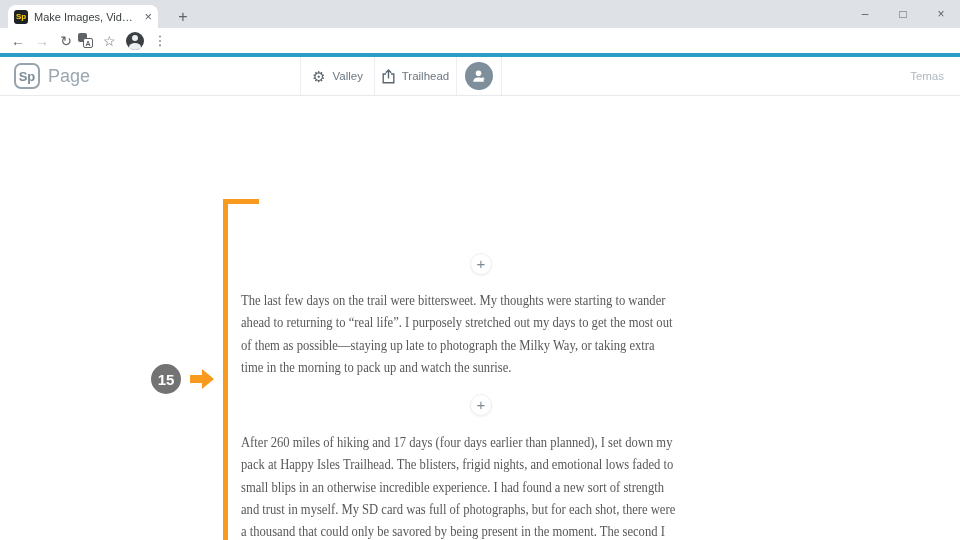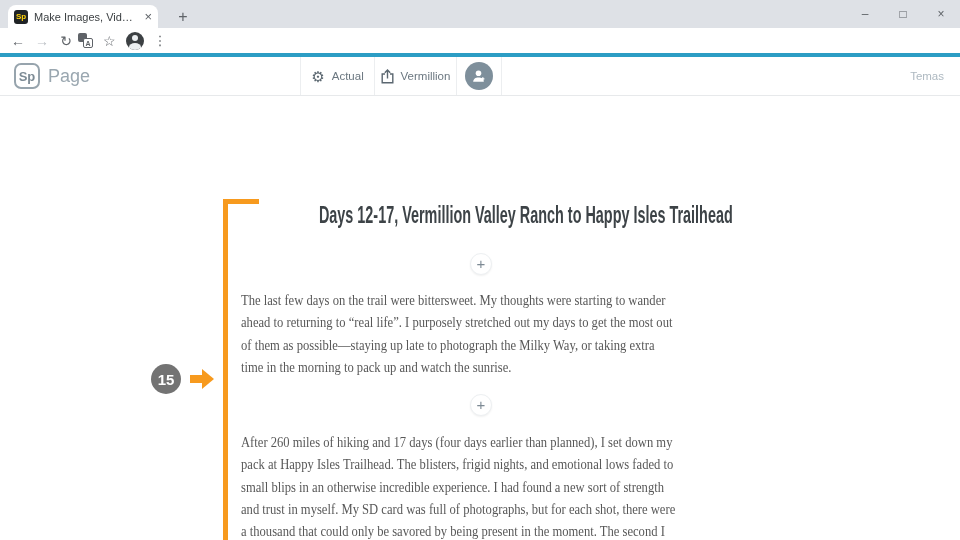--- a/index.html
+++ b/index.html
@@ -140,28 +140,28 @@
   <div class="tealbar"></div>
 
   <div class="apptoolbar">
     <div class="brand">
       <div class="sp-logo">Sp</div>
       <div class="app-name">Page</div>
     </div>
     <div class="centergroup">
       <div class="tbtn w-ajustes">
         <span class="gear">⚙</span>
-        <span>Actual</span>
+        <span>Valley</span>
       </div>
       <div class="tbtn w-compartir">
         <svg width="13" height="15" viewBox="0 0 13 15">
           <path d="M4 5 H1.2 V13.8 H11.8 V5 H9" fill="none" stroke="#5b6770" stroke-width="1.4"></path>
           <path d="M6.5 9.5 V1.4 M3.8 3.8 L6.5 1 L9.2 3.8" fill="none" stroke="#5b6770" stroke-width="1.4"></path>
         </svg>
-        <span>Vermillion</span>
+        <span>Trailhead</span>
       </div>
       <div class="tbtn w-avatar">
         <span class="collab">
           <svg width="16" height="16" viewBox="0 0 16 16">
             <circle cx="7.5" cy="5.2" r="2.8" fill="#fff"></circle>
             <path d="M2.2 13.8c0-3 2.3-4.4 5.3-4.4s5.3 1.4 5.3 4.4z" fill="#fff"></path>
             <path d="M11.8 9.2 v3.2 M10.2 10.8 h3.2" stroke="#fff" stroke-width="1.3"></path>
           </svg>
         </span>
       </div>
@@ -171,23 +171,20 @@
 
   <div class="content">
 
     <div class="bracket-v"></div>
     <div class="bracket-top"></div>
 
     <div class="step-badge">15</div>
     <div class="step-arrow-shaft"></div>
     <div class="step-arrow-head"></div>
 
-    <div class="headline-wrap">
-      <span class="headline">Days 12-17, Vermillion Valley Ranch to Happy Isles Trailhead</span>
-    </div>
 
     <div class="addbtn add1">+</div>
 
     <div class="para para1">The last few days on the trail were bittersweet. My thoughts were starting to wander
 ahead to returning to “real life”. I purposely stretched out my days to get the most out
 of them as possible—staying up late to photograph the Milky Way, or taking extra
 time in the morning to pack up and watch the sunrise.</div>
 
     <div class="addbtn add2">+</div>
 

